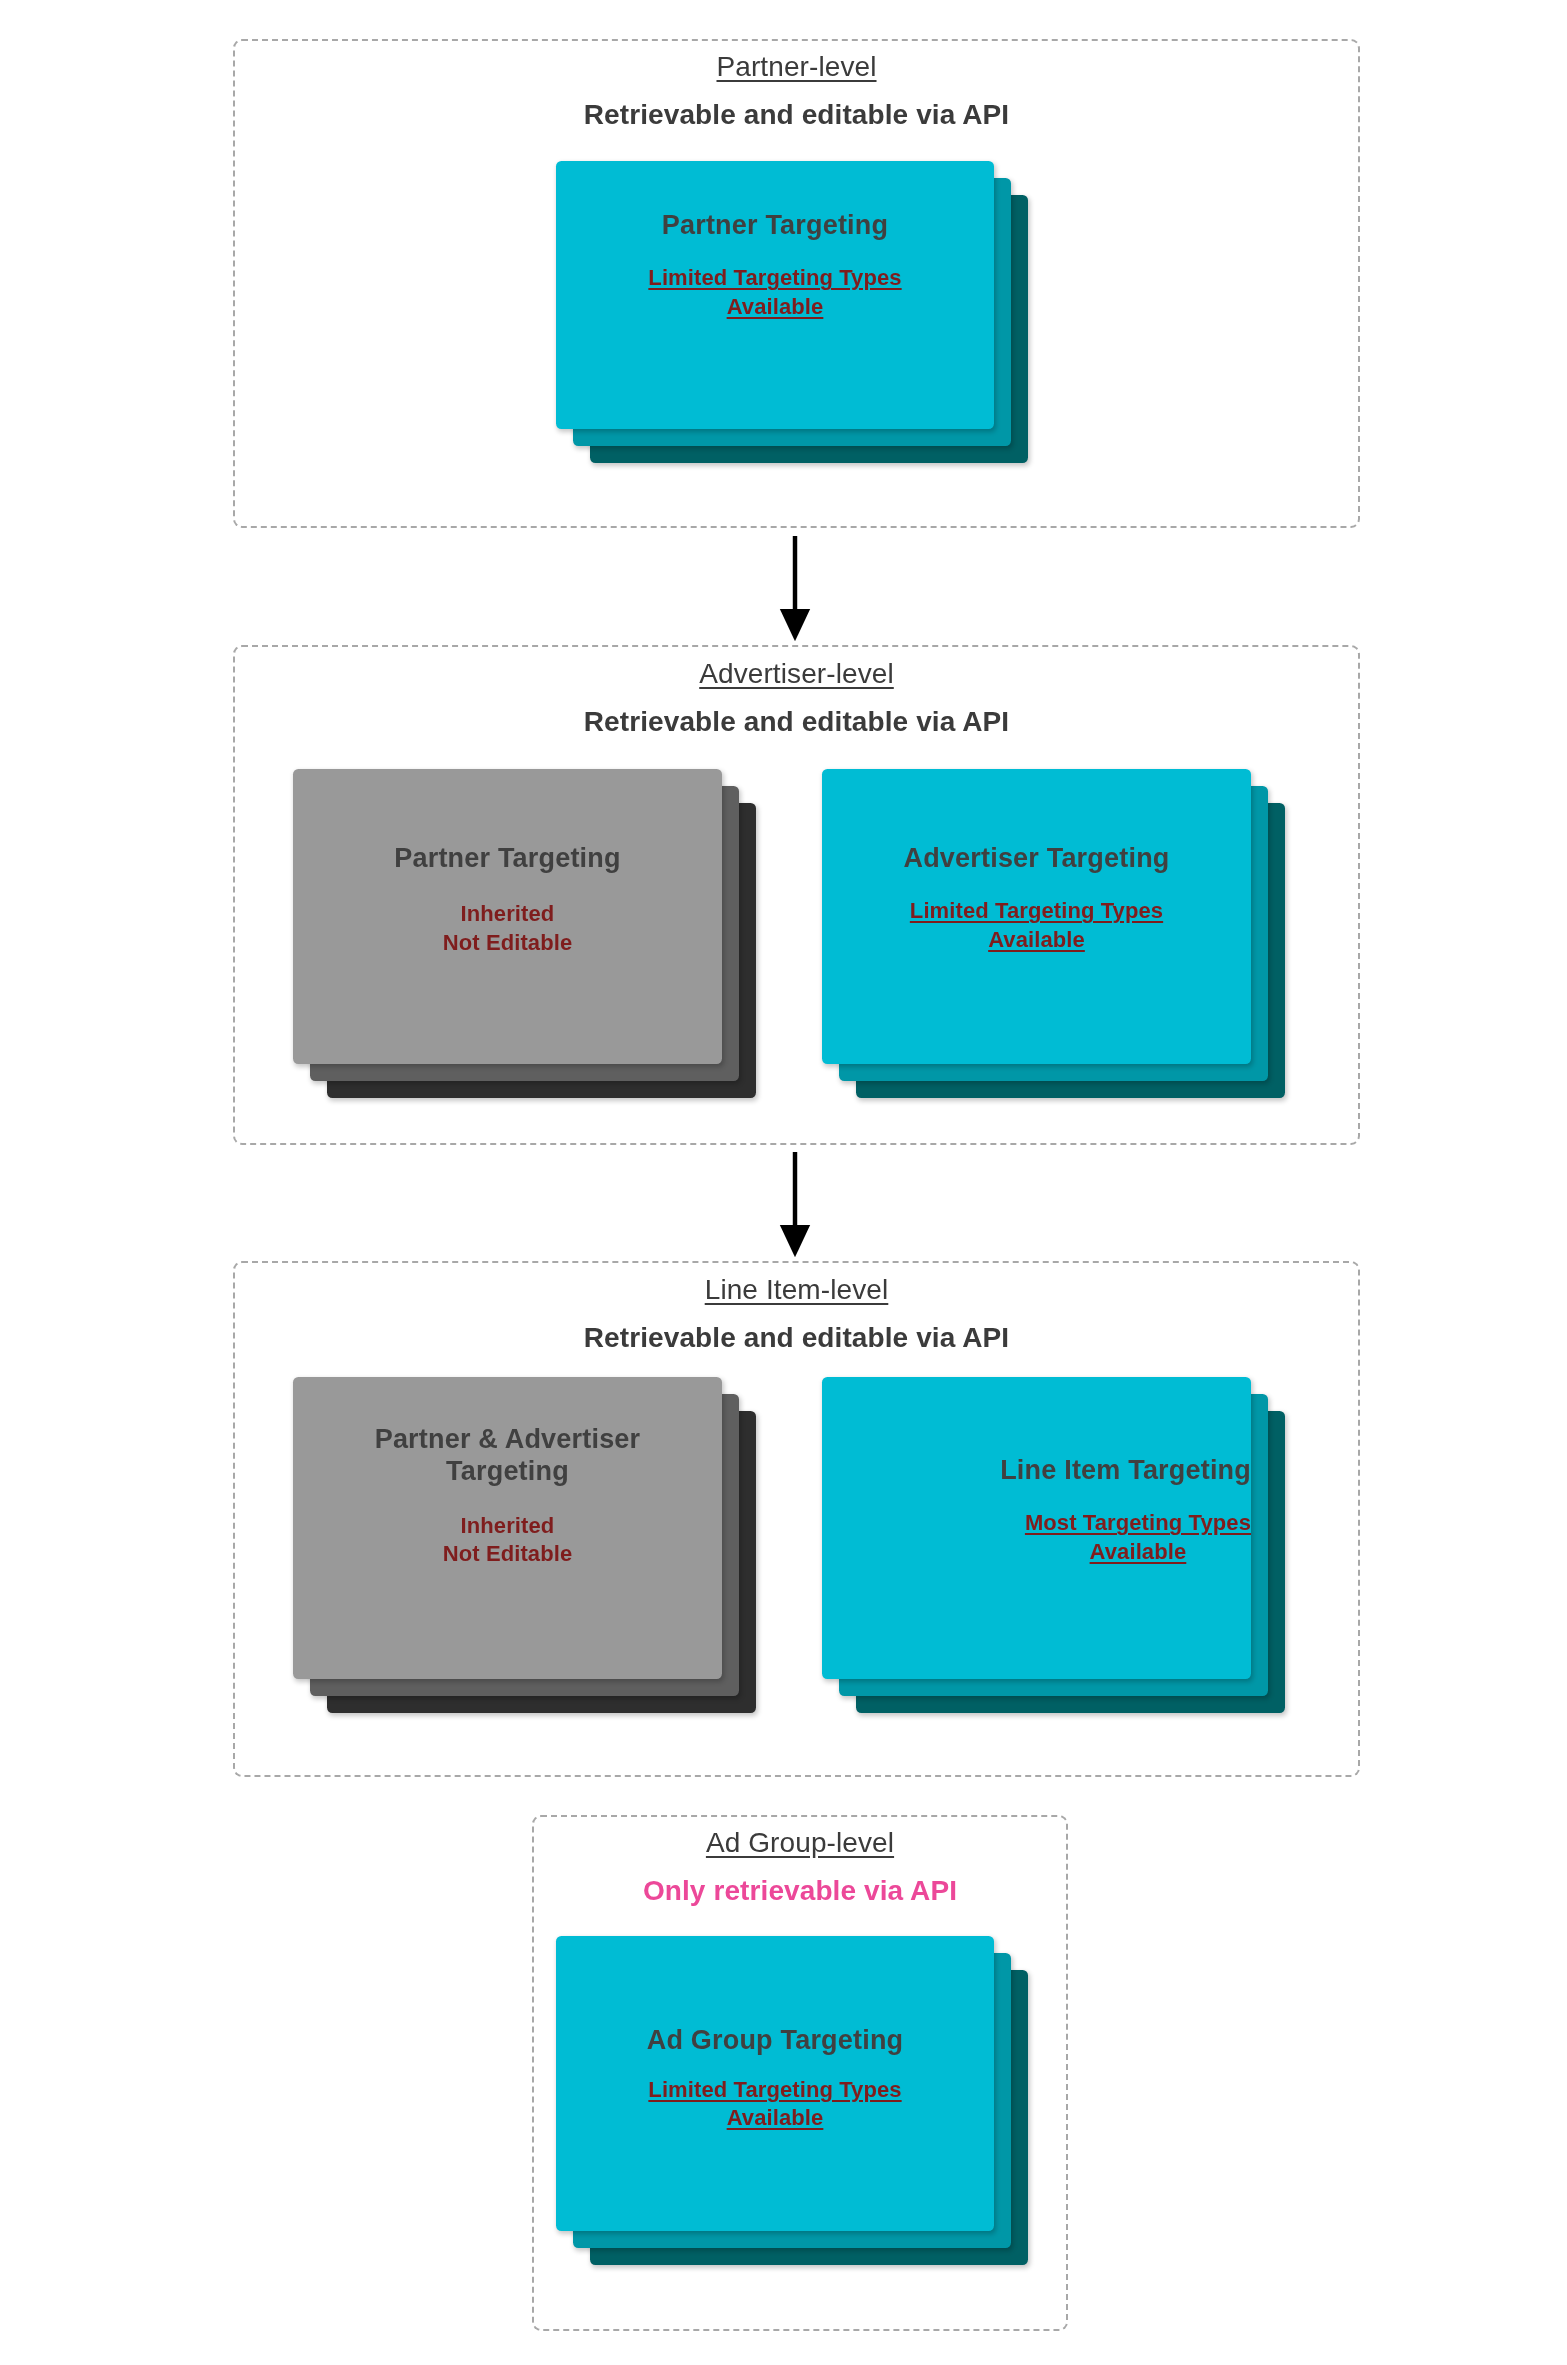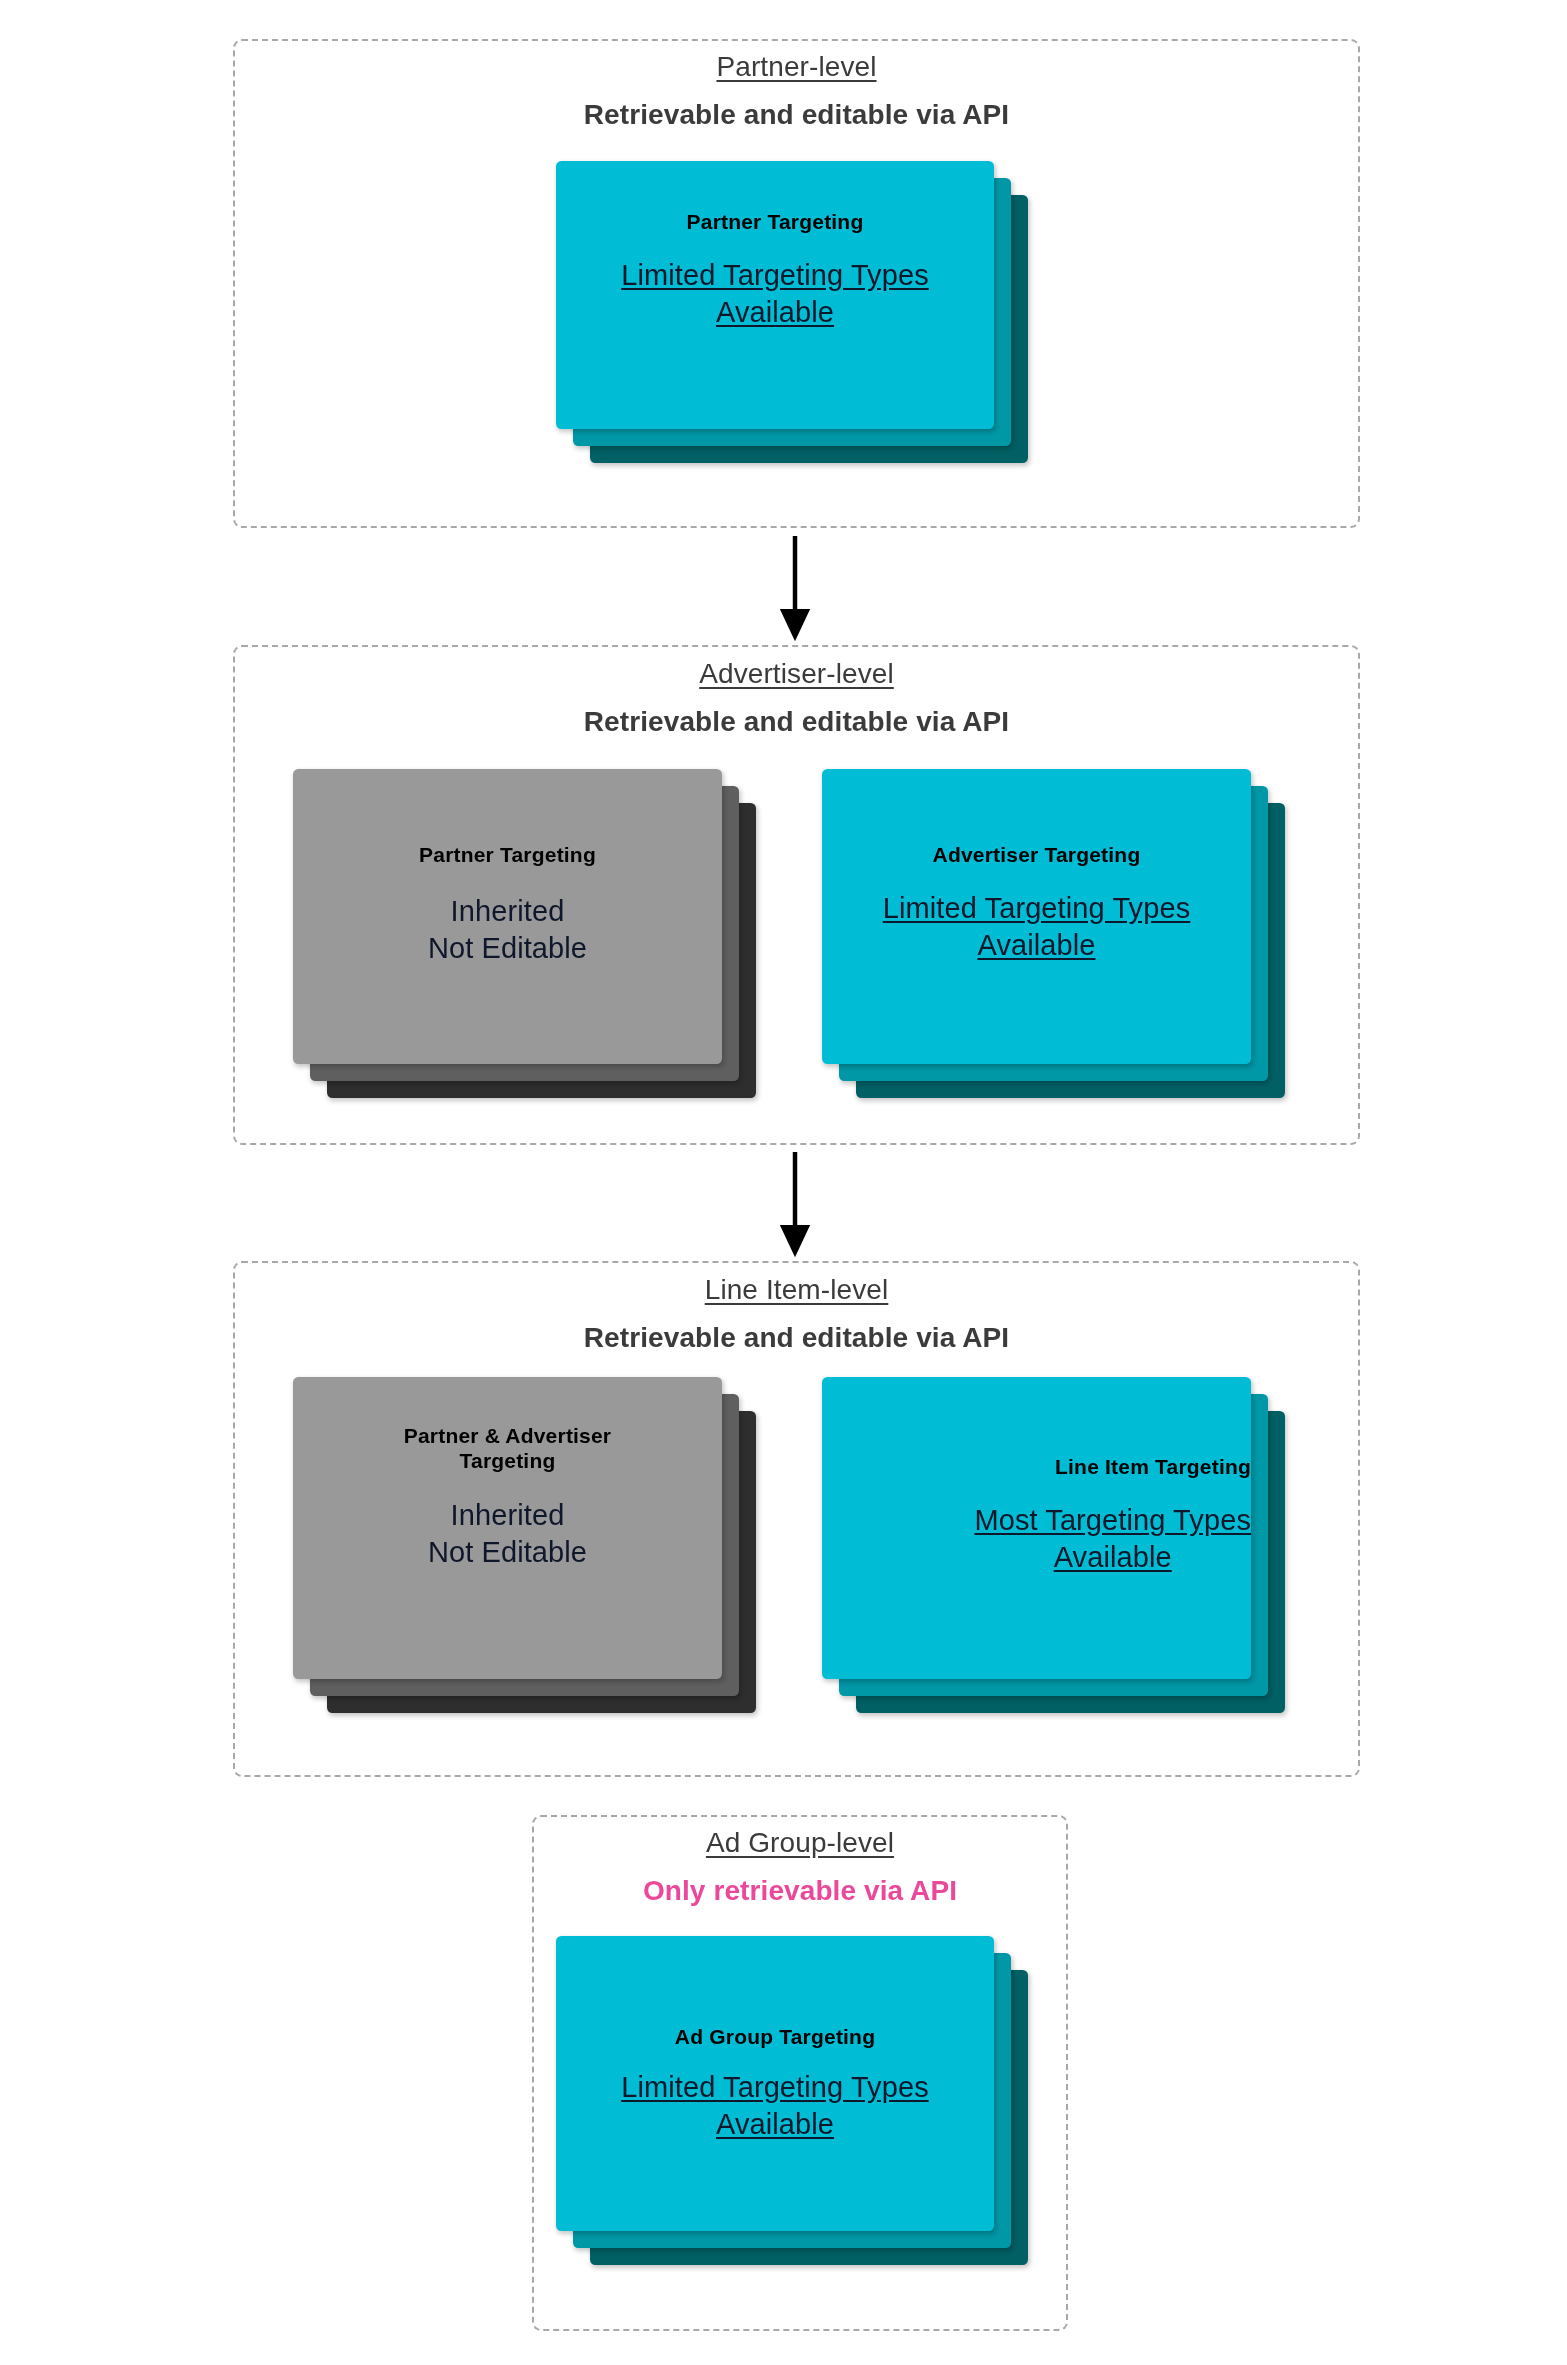--- a/index.html
+++ b/index.html
@@ -84,31 +84,31 @@
   .teal .back  { background: #006064; }
   .teal .mid   { background: #0097a7; }
   .teal .front { background: #00bcd4; }
 
   
   .gray .back  { background: #2e2e2e; }
   .gray .mid   { background: #5f5f5f; }
   .gray .front { background: #999999; }
 
   .card-title {
-    color: #000000;
+    color: #404040;
     font-weight: bold;
-    font-size: 21px;
+    font-size: 27px;
     line-height: 1.2;
     text-align: center;
     letter-spacing: 0.2px;
   }
   .card-note {
-    color: #0f172a;
-    font-weight: normal;
-    font-size: 29px;
+    color: #7f1d1d;
+    font-weight: bold;
+    font-size: 22px;
     line-height: 1.28;
     text-align: center;
     letter-spacing: 0.1px;
   }
   .card-note.underlined {
     text-decoration: underline;
     text-underline-offset: 2.7px;
   }
 
   

